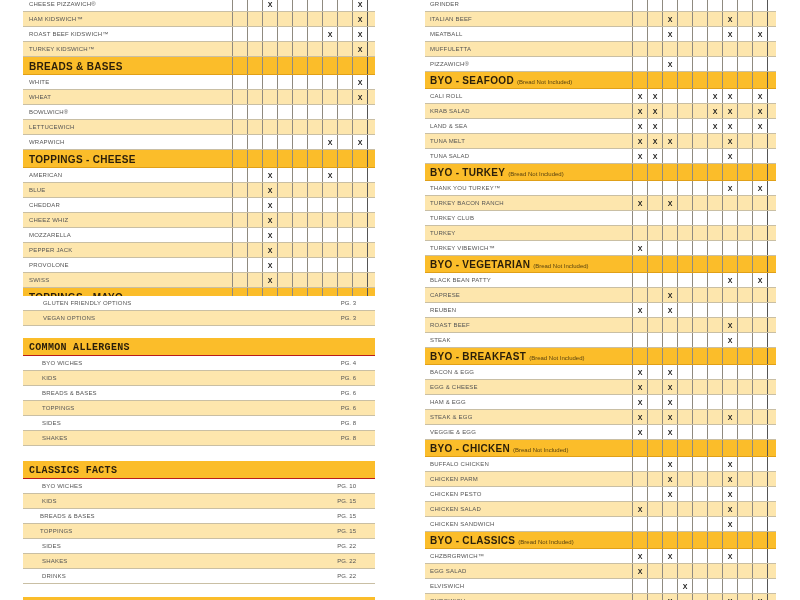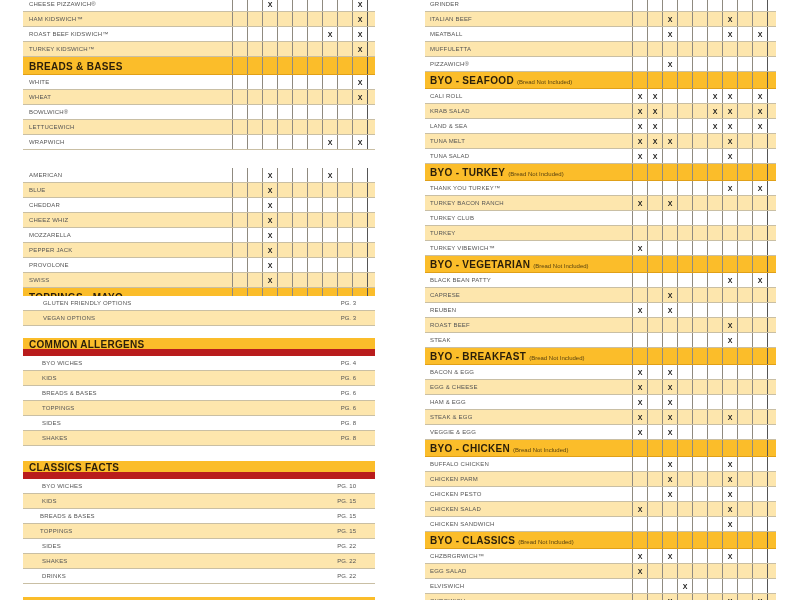--- a/index.html
+++ b/index.html
@@ -13,21 +13,21 @@
   .row.header .label{font-size:10px;font-weight:bold;color:#2a1e0a;letter-spacing:0.3px;}
   .row.header .note{font-size:6px;font-weight:normal;color:#5a4310;text-transform:none;letter-spacing:0;margin-left:3px;}
   .cell{position:absolute;top:0;bottom:0;width:15px;border-left:1px solid #8f8a80;box-sizing:border-box;}
   .cell .x{position:absolute;left:0;right:0;top:50%;transform:translateY(-50%);text-align:center;font-size:7px;font-weight:bold;color:#222;}
   .cell.thick{border-left:1.5px solid #555;}
   .pg{position:absolute;top:50%;transform:translateY(-50%);font-size:6px;color:#555;right:19px;}
   .idx{position:absolute;box-sizing:border-box;border-bottom:1px solid #c9bfa4;}
   .idx.odd{background:#ffffff;}
   .idx.even{background:#fde6ad;}
   .idx .label{position:absolute;top:50%;transform:translateY(-50%);font-size:6px;color:#555;text-transform:uppercase;letter-spacing:0.2px;white-space:nowrap;}
-  .secthead{position:absolute;background:#fbbd2a;box-sizing:border-box;border-bottom:7px solid #b91c1c;}
+  .secthead{position:absolute;background:#fbbd2a;box-sizing:border-box;border-bottom:1px solid #b91c1c;font-family:Liberation Mono, monospace;}
   .secthead .label{position:absolute;left:6px;top:50%;transform:translateY(-50%);font-size:10px;font-weight:bold;color:#2a1e0a;letter-spacing:0.3px;}
 </style>
 </head>
 <body>
 
 <div id="left-panel" class="panel" style="left:23px;width:352px;height:300px;">
     <div class="row odd" style="top: -3px; height: 15px; width: 352px;">
       <span class="label" style="left: 6px;"><span>CHEESE PIZZAWICH®</span></span>
       <div class="cell" style="left: 209px;"></div>
       <div class="cell" style="left: 224px;"></div>
@@ -170,20 +170,33 @@
       <div class="cell" style="left: 284px;"></div>
       <div class="cell" style="left: 299px;">
         <span class="x">X</span>
       </div>
       <div class="cell" style="left: 314px;"></div>
       <div class="cell" style="left: 329px;">
         <span class="x">X</span>
       </div>
       <div class="cell thick" style="left: 344px; width: 8px;"></div>
     </div>
+    <div class="row header" style="top: 150px; height: 18px; width: 352px;">
+      <span class="label" style="left: 6px;"><span>TOPPINGS - CHEESE</span></span>
+      <div class="cell" style="left: 209px;"></div>
+      <div class="cell" style="left: 224px;"></div>
+      <div class="cell" style="left: 239px;"></div>
+      <div class="cell" style="left: 254px;"></div>
+      <div class="cell" style="left: 269px;"></div>
+      <div class="cell" style="left: 284px;"></div>
+      <div class="cell" style="left: 299px;"></div>
+      <div class="cell" style="left: 314px;"></div>
+      <div class="cell" style="left: 329px;"></div>
+      <div class="cell thick" style="left: 344px; width: 8px;"></div>
+    </div>
     <div class="row odd" style="top: 168px; height: 15px; width: 352px;">
       <span class="label" style="left: 6px;"><span>AMERICAN</span></span>
       <div class="cell" style="left: 209px;"></div>
       <div class="cell" style="left: 224px;"></div>
       <div class="cell" style="left: 239px;">
         <span class="x">X</span>
       </div>
       <div class="cell" style="left: 254px;"></div>
       <div class="cell" style="left: 269px;"></div>
       <div class="cell" style="left: 284px;"></div>

